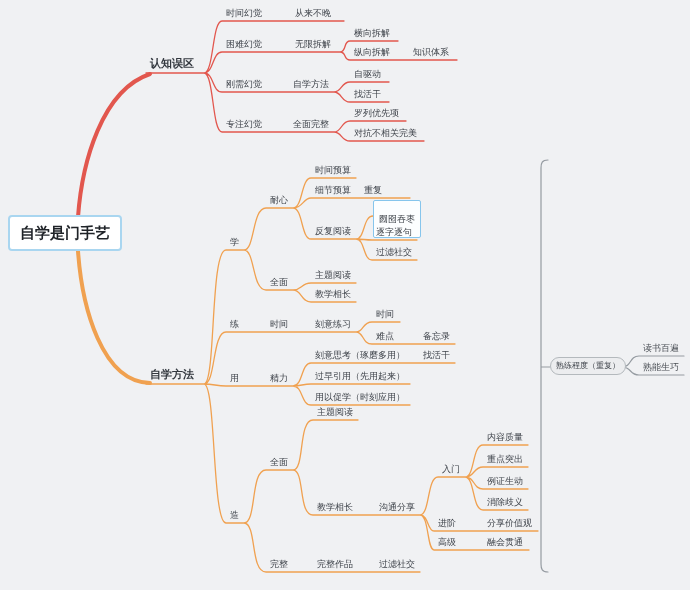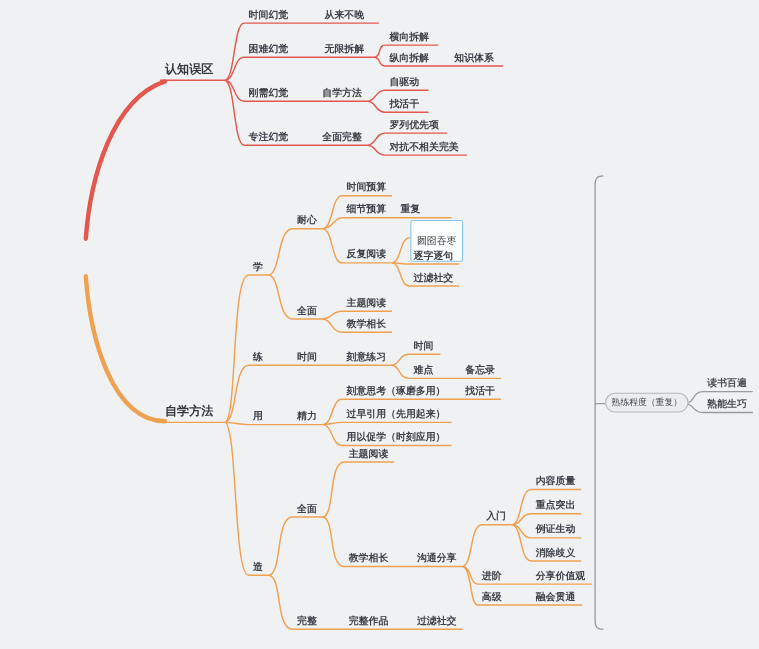--- a/index.html
+++ b/index.html
@@ -12,21 +12,20 @@
   }
   svg.wires{position:absolute;left:0;top:0;pointer-events:none;}
   .node{
     position:absolute;
     font-size:9px;
     line-height:10px;
     color:#3e434a;
     padding:0 4px 3px 4px;
     white-space:nowrap;
     cursor:default;
-    font-weight:bold;
   }
   .lvl1{
     font-size:11px;
     line-height:13px;
     font-weight:bold;
     color:#33383f;
   }
   .root-node{
     position:absolute;
     left:8px;top:215px;
@@ -120,20 +119,21 @@
 
     <g>
       <path fill="none" stroke="#959ba1" stroke-width="1.2" stroke-linecap="round" d="
         M548 160 C542 160 541 163 541 168 L541 564 C541 569 542 572 548 572
         M541 367 H550
         M622 367 C632 367 629 356 639 356 M639 356 H684
         M622 367 C632 367 629 375 639 375 M639 375 H684"></path>
     </g>
   </svg>
 
+  <div class="root-node">自学是门手艺</div>
 
   <div class="node lvl1" style="left:146px;top:57px">认知误区</div>
   <div class="node" style="left:222px;top:8px">时间幻觉</div>
   <div class="node" style="left:291px;top:8px">从来不晚</div>
   <div class="node" style="left:222px;top:39px">困难幻觉</div>
   <div class="node" style="left:291px;top:39px">无限拆解</div>
   <div class="node" style="left:350px;top:28px">横向拆解</div>
   <div class="node" style="left:350px;top:47px">纵向拆解</div>
   <div class="node" style="left:409px;top:47px">知识体系</div>
   <div class="node" style="left:222px;top:79px">刚需幻觉</div>

